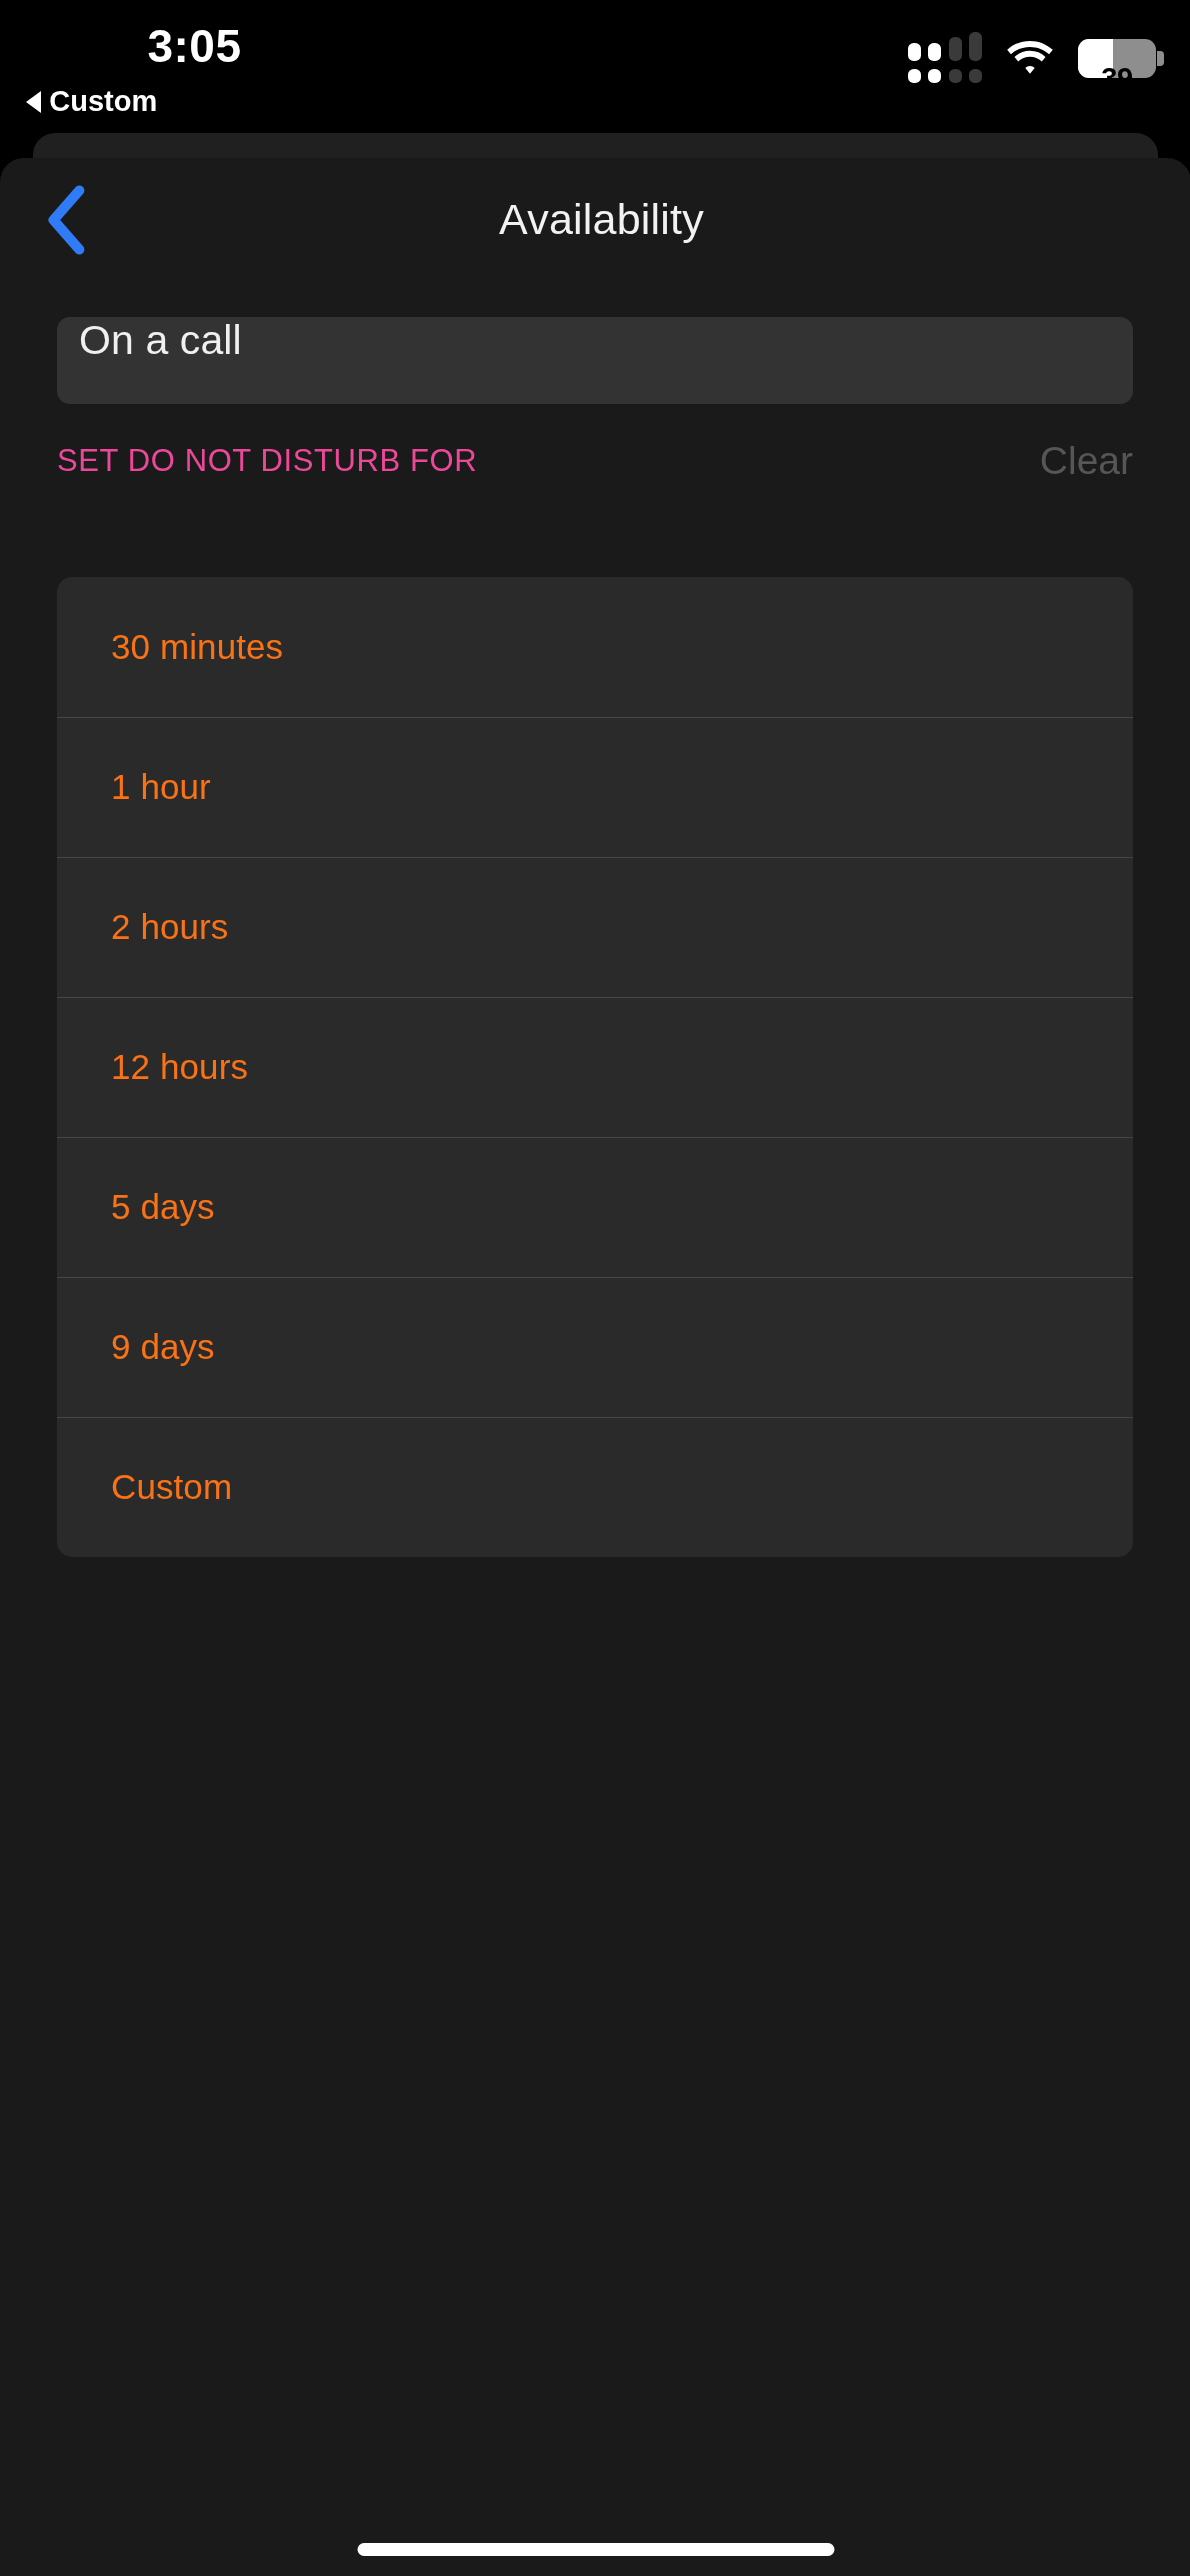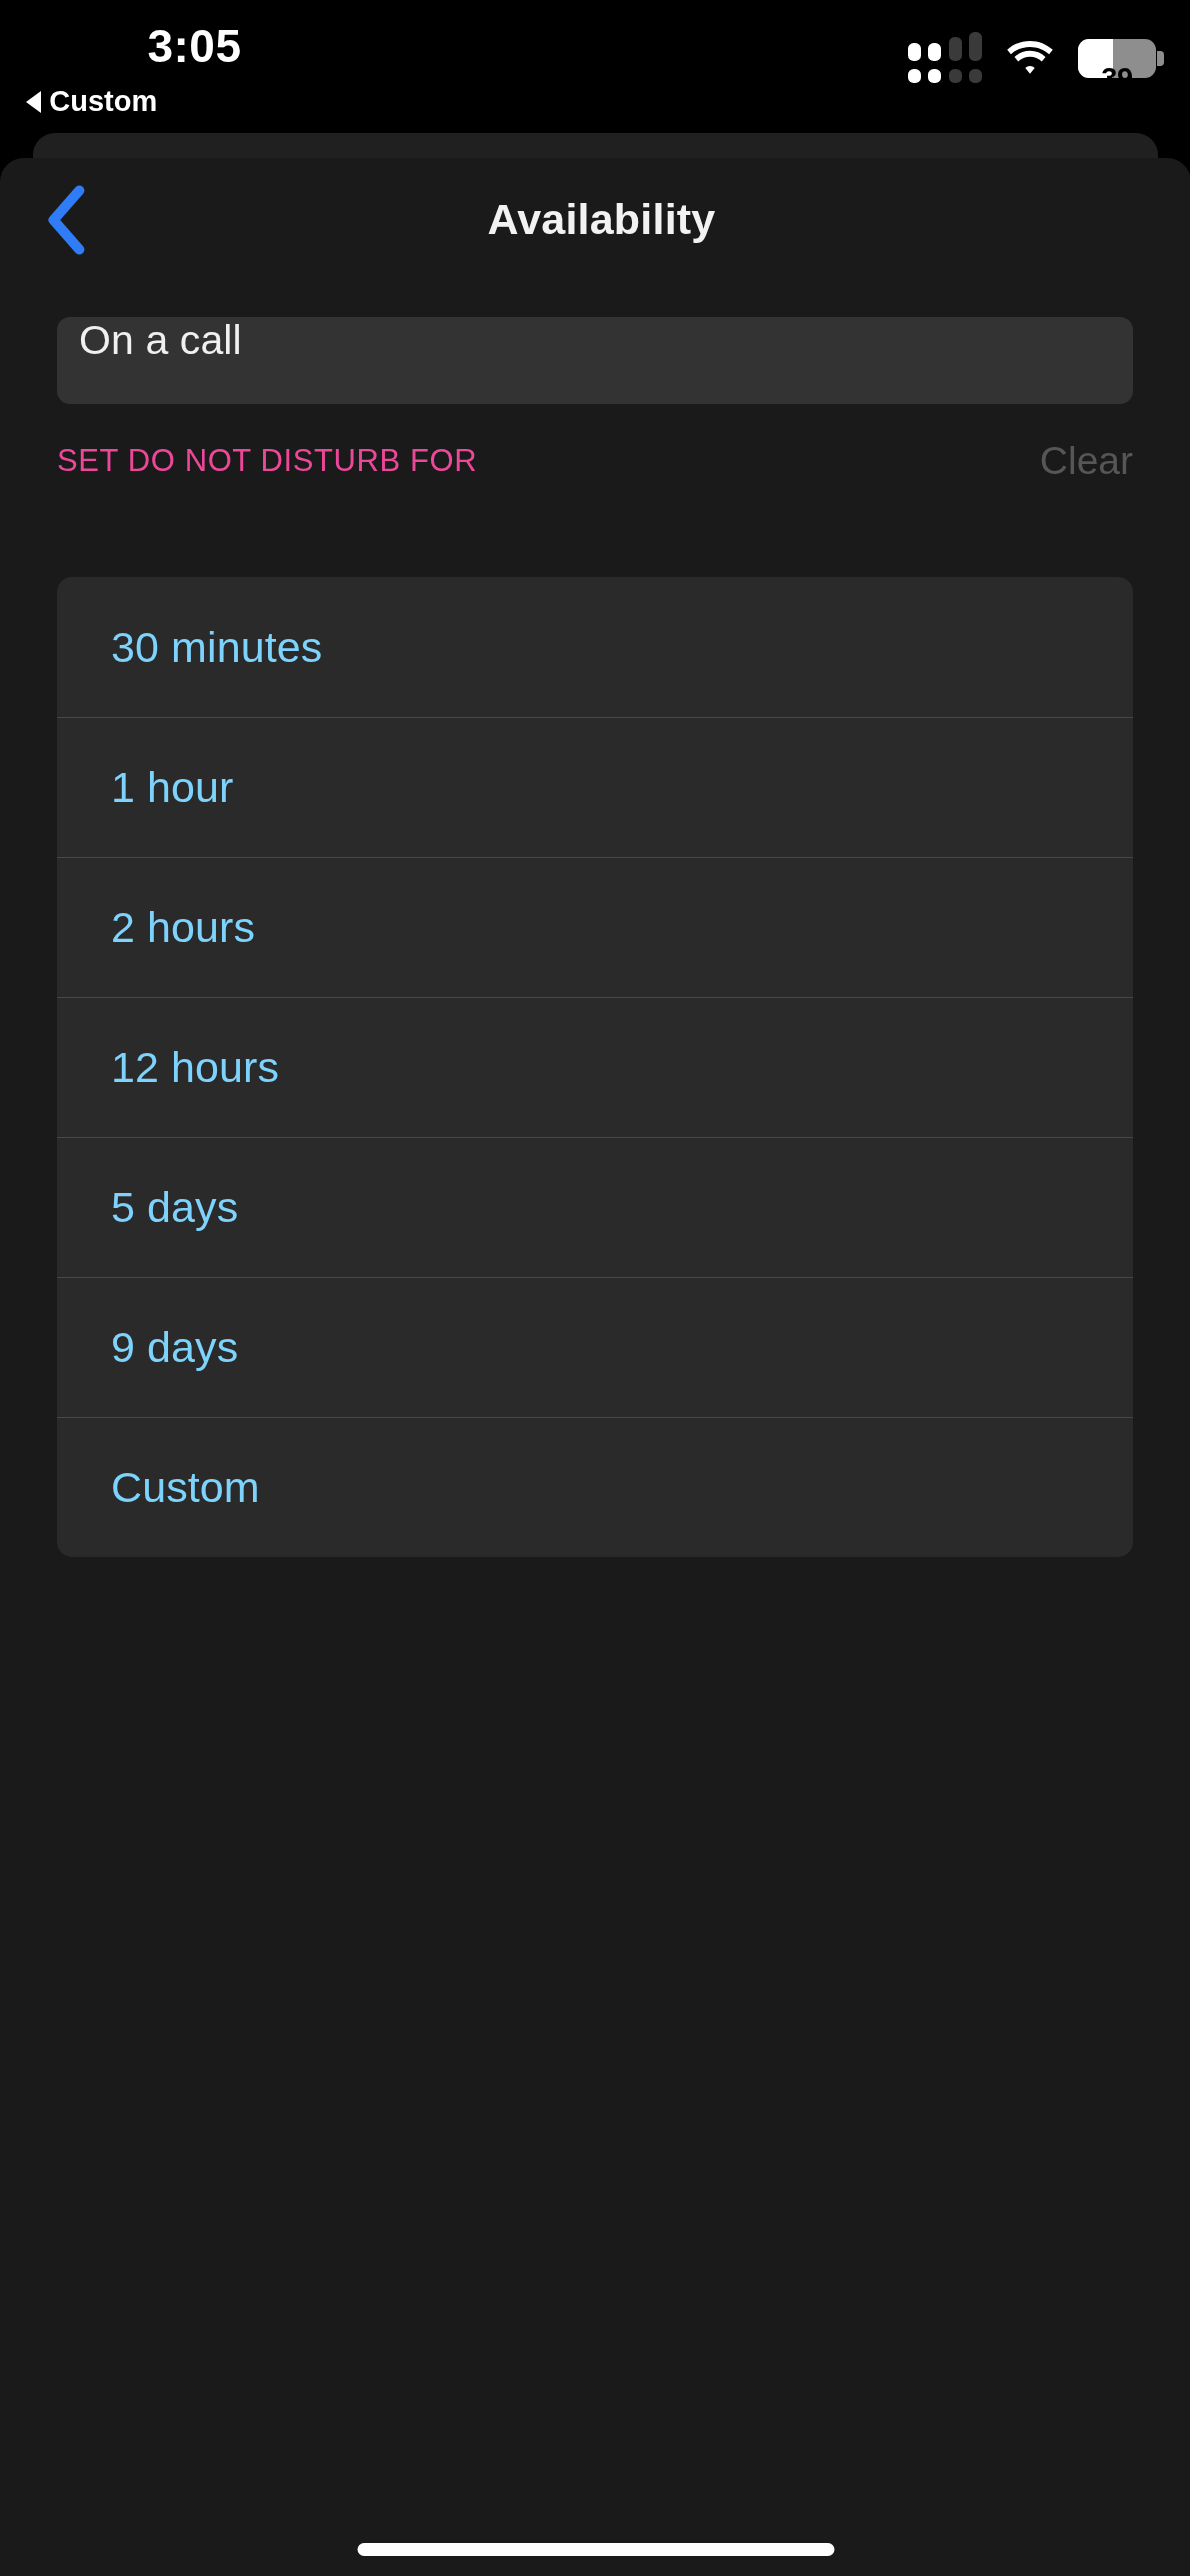--- a/index.html
+++ b/index.html
@@ -125,21 +125,21 @@
   #nav-bar {
     position:relative;
     height:135px;
   }
   #nav-title {
     position:absolute;
     left:12px; right:0; top:37px;
     text-align:center;
     color:#f2f2f2;
     font-size:43px;
-    font-weight:700;
+    font-weight:400;
     letter-spacing:0.2px;
   }
   #back-button {
     position:absolute;
     left:24px; top:20.4px;
     width:83px; height:83px;
     display:flex; align-items:center; justify-content:center;
     cursor:pointer;
   }
   #back-button svg { display:block; }
@@ -192,22 +192,22 @@
     overflow:hidden;
   }
   .option-row {
     position:relative;
     height:140px;
     display:flex; align-items:center;
     padding-left:54px;
     cursor:pointer;
   }
   .option-label {
-    color:#7dd3fc;
-    font-size:43px;
+    color:#f97316;
+    font-size:35px;
     font-weight:400;
     letter-spacing:0.1px;
   }
   .option-row + .option-row::before {
     content:"";
     position:absolute;
     left:0; right:0; top:0;
     height:0.9px;
     background:#474747;
   }

